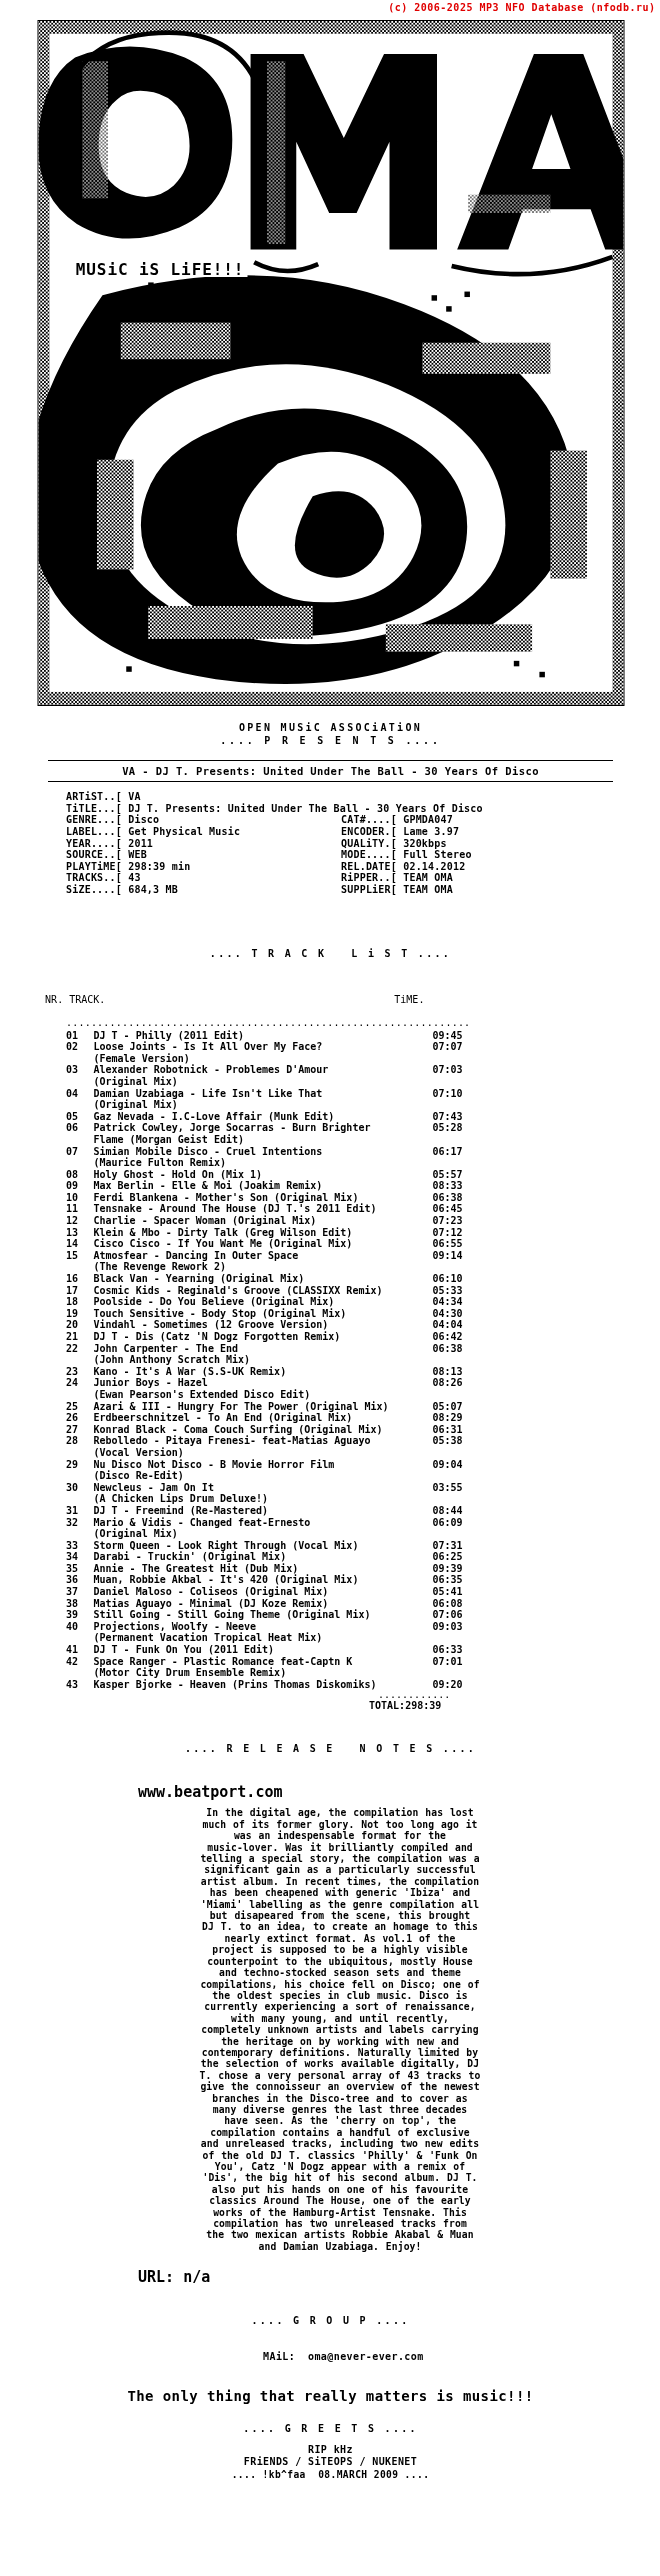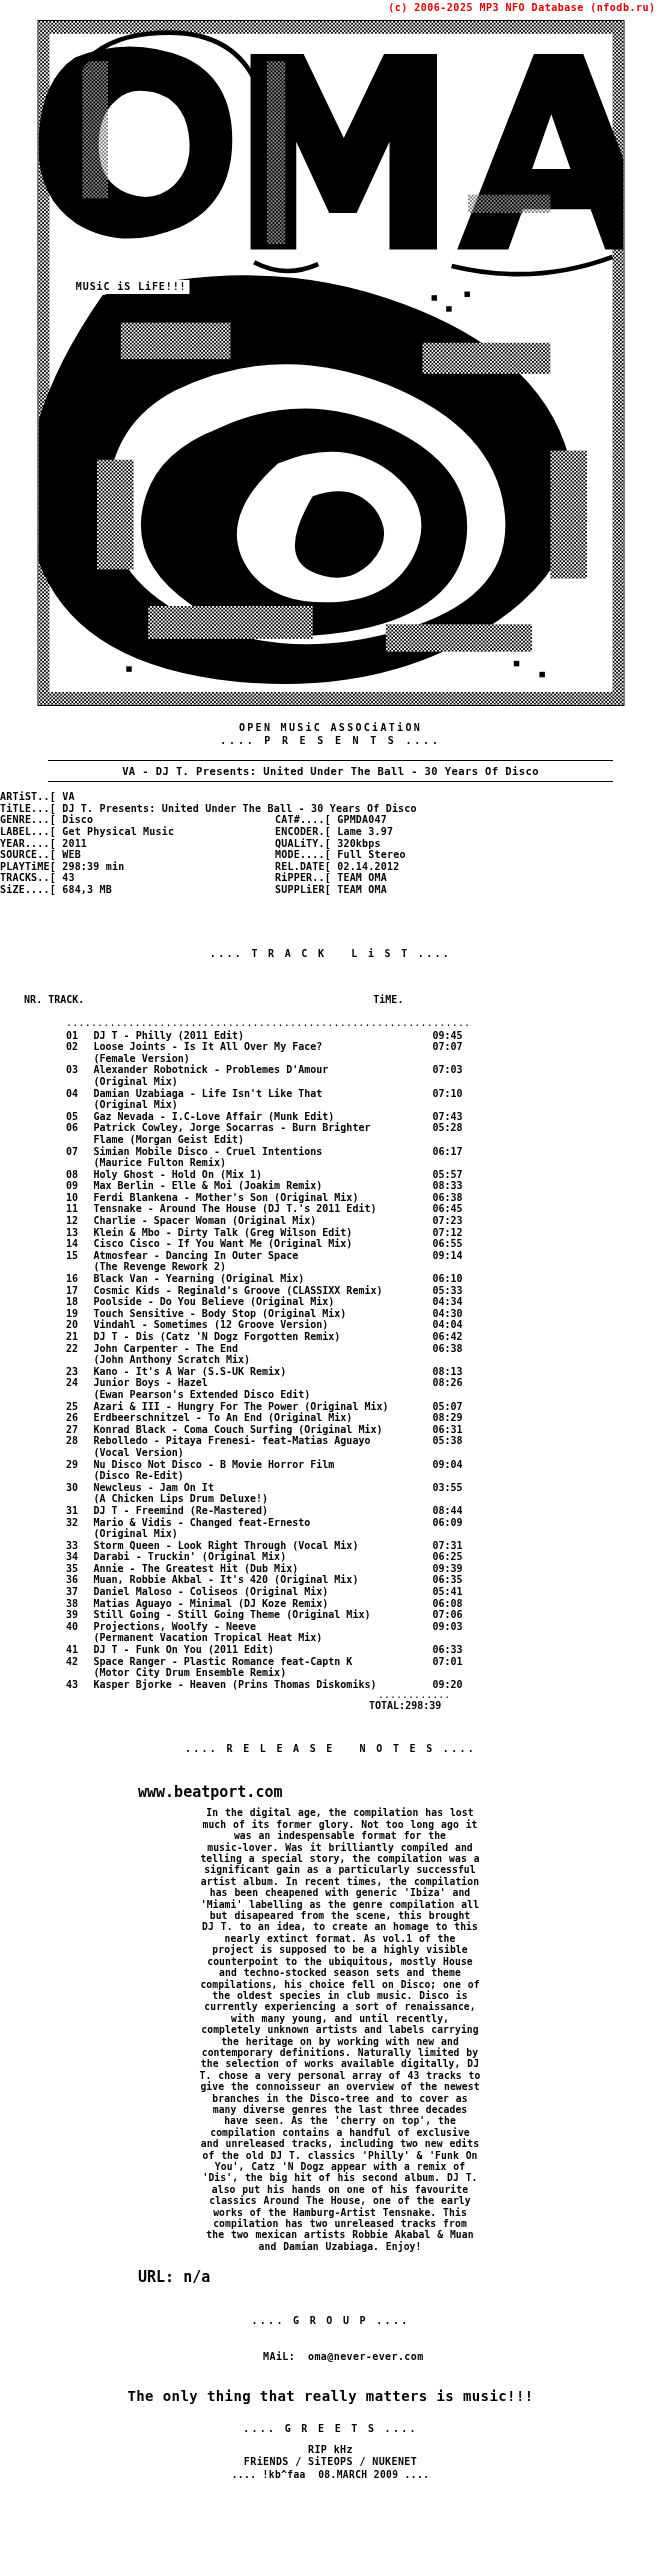--- a/index.html
+++ b/index.html
@@ -47,22 +47,22 @@
     background:
       repeating-linear-gradient(0deg,#000 0 1.8px,transparent 1.8px 3.7px),
       #fff;
     background-size:100% 100%;
     overflow:hidden;
   }
   .logo-canvas{position:absolute;inset:0;}
   .music-life{
     position:absolute;
     left:35px;
-    top:259px;
-    font-size:10px;
+    top:242px;
+    font-size:16px;
     line-height:12px;
     font-weight:bold;
     color:#000;
     background:#fff;
     padding:0.9px 2.8px;
     letter-spacing:0.9px;
     white-space:nowrap;
     font-family:"DejaVu Sans Mono","Liberation Mono",monospace;
   }
   .sec-title{
@@ -89,37 +89,39 @@
     white-space:pre;
     letter-spacing:0.4px;
   }
   .rule{
     height:0;
     border-top:0.9px solid #000;
     margin:2.8px 48px;
   }
   .infoblock{
     margin:9.2px 0 0 0;
+    padding-left:66px;
     font-size:10px;
     line-height:11.6px;
     white-space:pre;
     font-weight:bold;
     letter-spacing:0.2px;
   }
   .info-row{display:block;white-space:pre;}
   .info-l{display:inline-block;width:275px;}
   .tl-head{
     margin-top:20px;
   }
   .tl-cols{
     font-size:10px;
     line-height:12px;
-    font-weight:bold;
+    font-weight:normal;
     white-space:pre;
     margin-top:22px;
+    margin-left:21px;
   }
   .tl-dots{
     padding-left:66px;
     font-size:10px;
     line-height:9.2px;
     white-space:pre;
     letter-spacing:0.2px;
   }
   .tracks{
     padding-left:66px;

